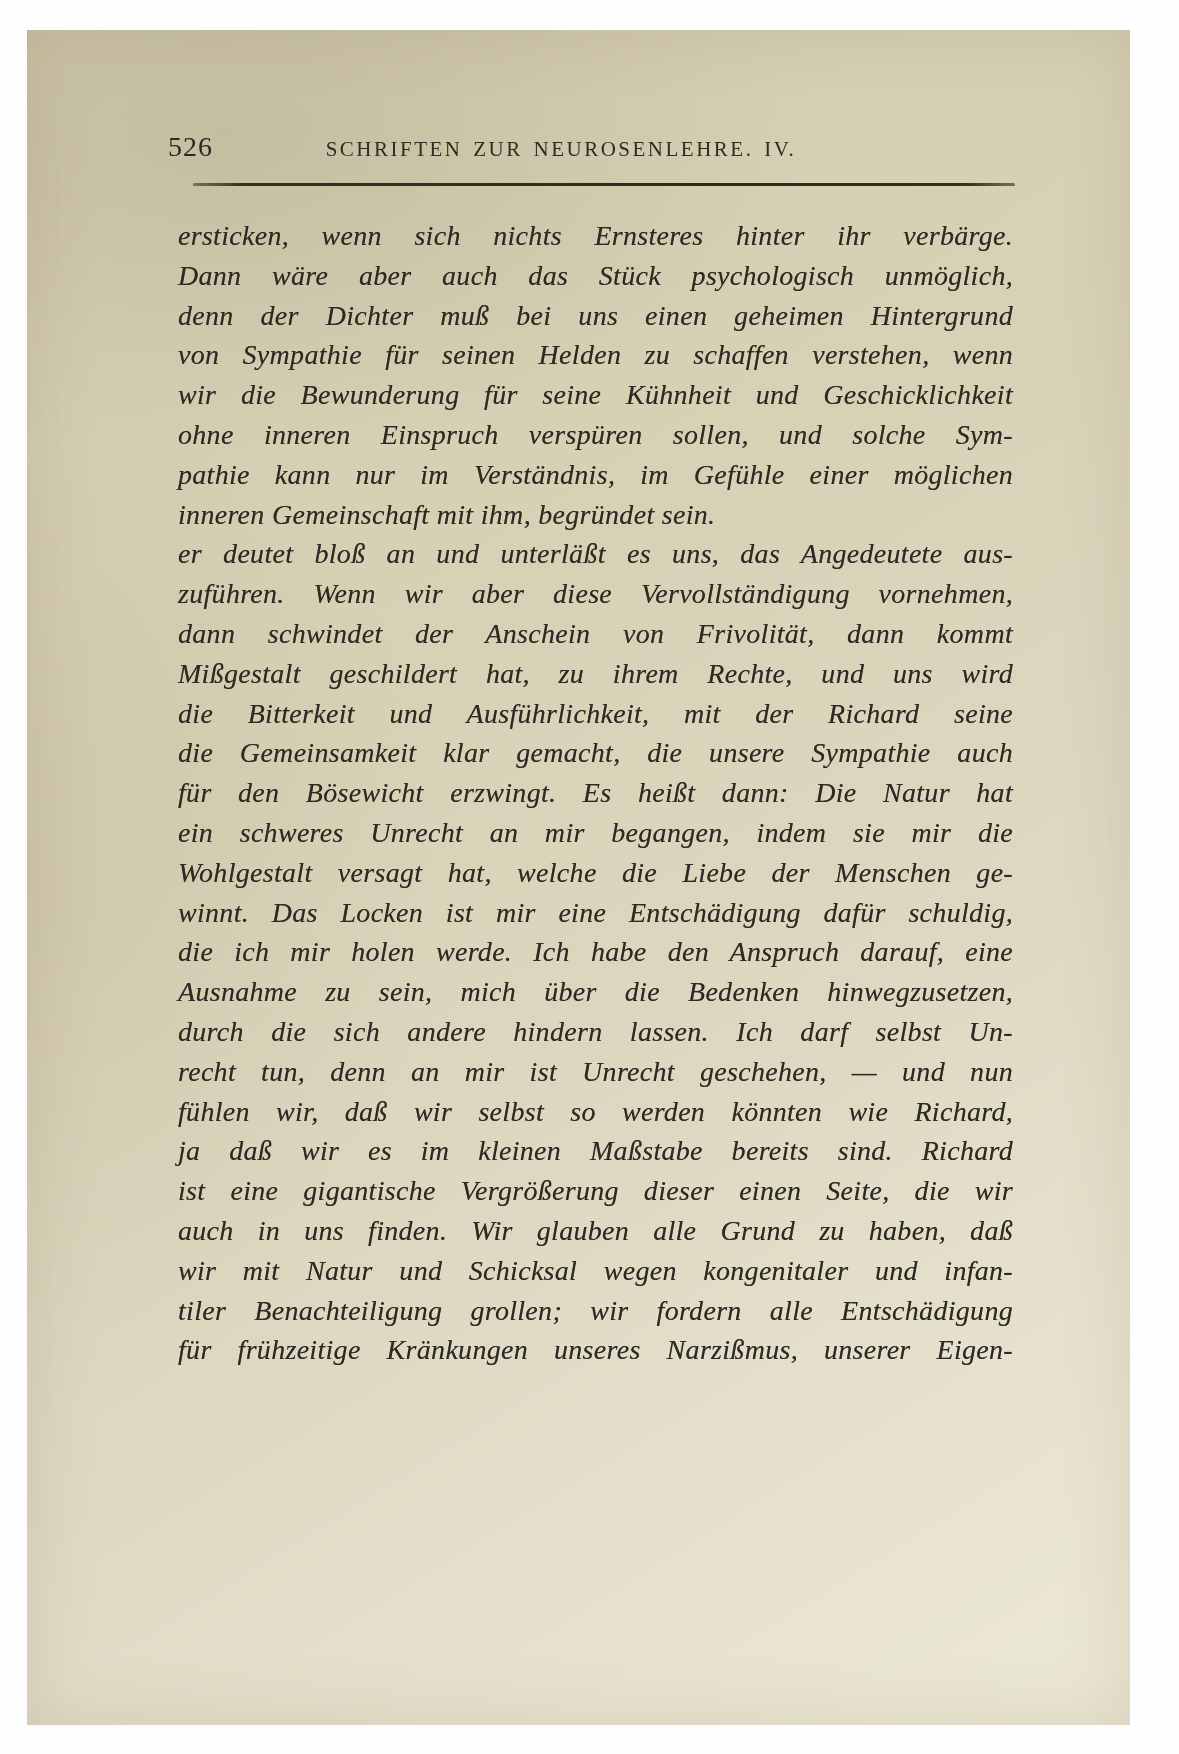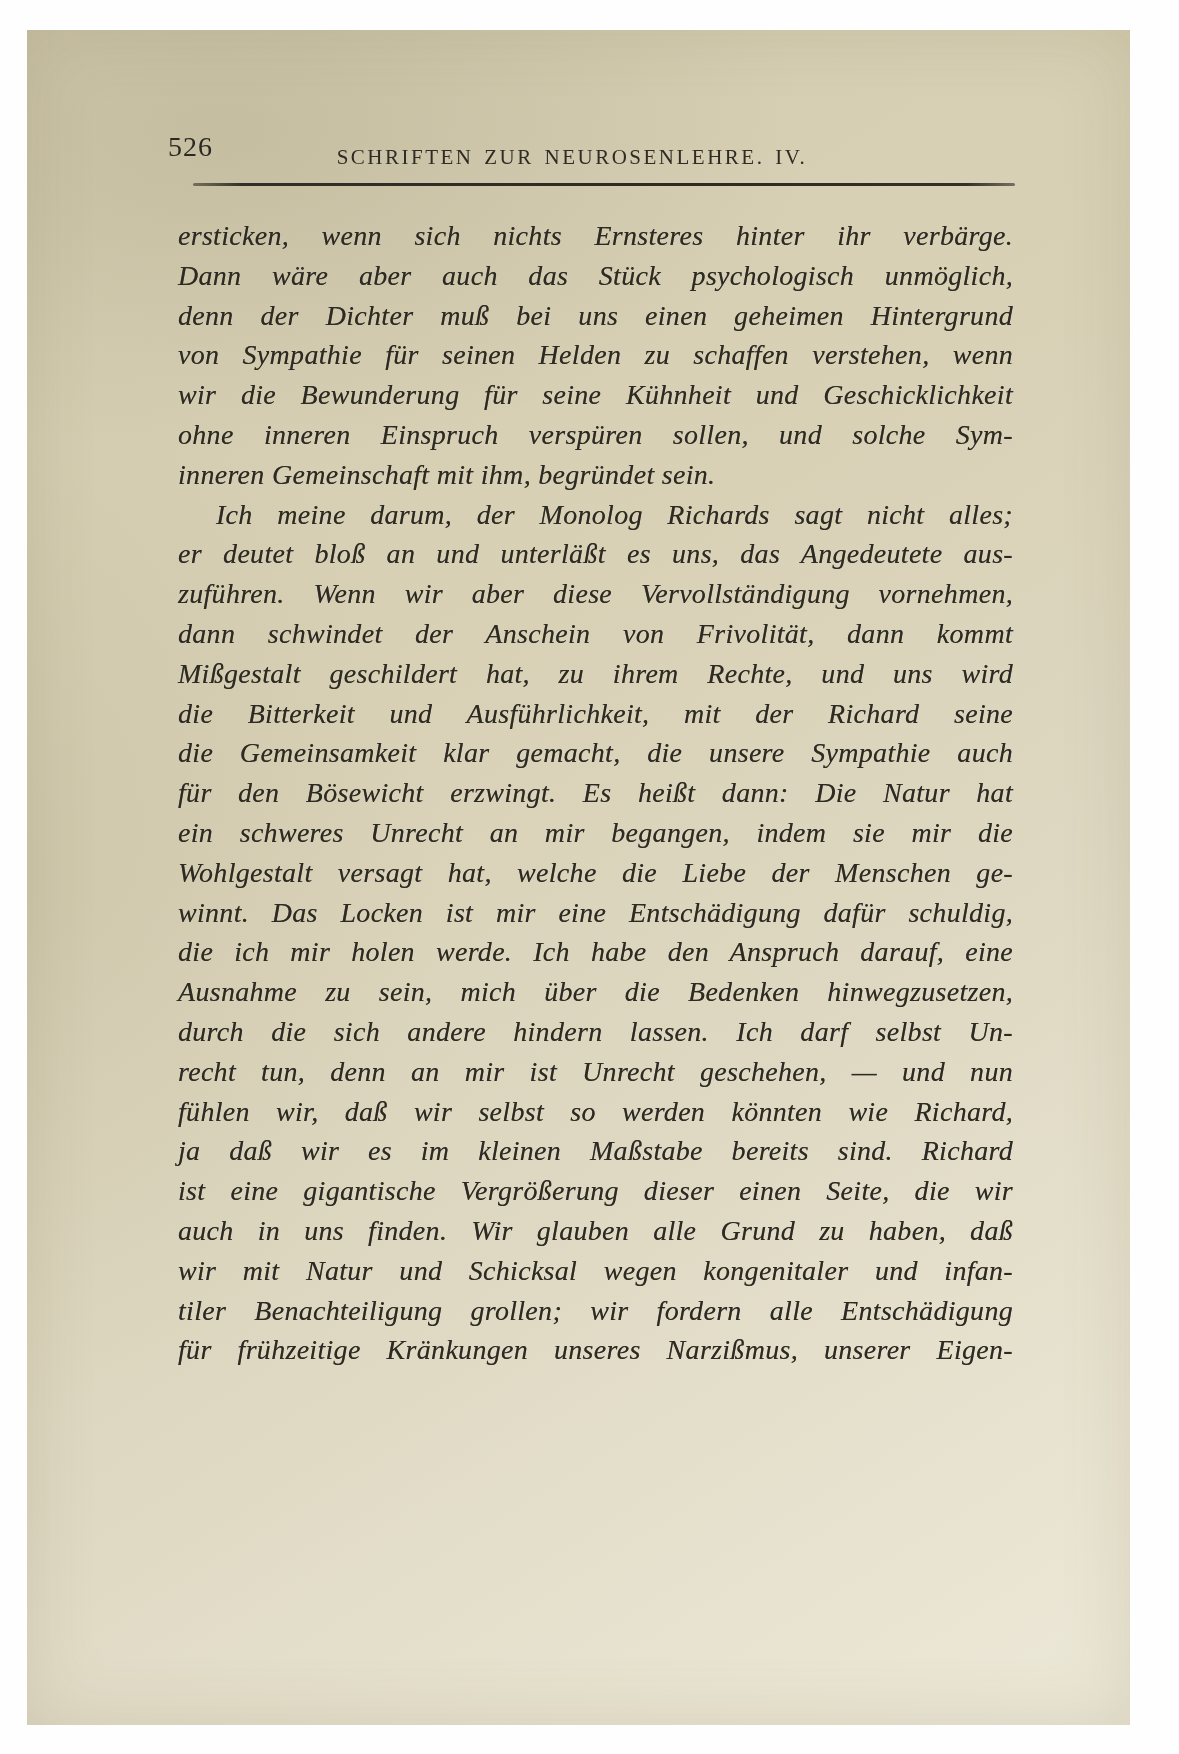--- a/index.html
+++ b/index.html
@@ -27,28 +27,27 @@
   
   .page-number {
     position: absolute;
     left: 141px; top: 101px;
     font-size: 28px;
     letter-spacing: 1px;
     color: #2b2921;
   }
   .running-title {
     position: absolute;
-    left: 136px; top: 107px;
+    left: 125px; top: 107px;
     width: 818px;
     text-align: center;
     font-size: 21px;
     letter-spacing: 2.5px;
     word-spacing: 3px;
     color: #2f2c24;
-    margin-top: 8px;
   }
   .header-rule {
     position: absolute;
     left: 166px; top: 153px;
     width: 822px; height: 3px;
     background: linear-gradient(90deg, rgba(50,46,36,0.55), #332f26 6%, #2e2a22 60%, #332f26 94%, rgba(50,46,36,0.6));
     border-radius: 2px;
   }
 
   
@@ -85,22 +84,22 @@
 
     <div class="header-rule"></div>
 
     <div class="body-text">
         <div class="line">ersticken, wenn sich nichts Ernsteres hinter ihr verbärge.</div>
         <div class="line">Dann wäre aber auch das Stück psychologisch unmöglich,</div>
         <div class="line">denn der Dichter muß bei uns einen geheimen Hintergrund</div>
         <div class="line">von Sympathie für seinen Helden zu schaffen verstehen, wenn</div>
         <div class="line">wir die Bewunderung für seine Kühnheit und Geschicklichkeit</div>
         <div class="line">ohne inneren Einspruch verspüren sollen, und solche Sym-</div>
+        <div class="line">pathie kann nur im Verständnis, im Gefühle einer möglichen</div>
         <div class="line last">inneren Gemeinschaft mit ihm, begründet sein.</div>
-        <div class="line indent">Ich meine darum, der Monolog Richards sagt nicht alles;</div>
         <div class="line">er deutet bloß an und unterläßt es uns, das Angedeutete aus-</div>
         <div class="line">zuführen. Wenn wir aber diese Vervollständigung vornehmen,</div>
         <div class="line">dann schwindet der Anschein von Frivolität, dann kommt</div>
         <div class="line">Mißgestalt geschildert hat, zu ihrem Rechte, und uns wird</div>
         <div class="line">die Bitterkeit und Ausführlichkeit, mit der Richard seine</div>
         <div class="line">die Gemeinsamkeit klar gemacht, die unsere Sympathie auch</div>
         <div class="line">für den Bösewicht erzwingt. Es heißt dann: Die Natur hat</div>
         <div class="line">ein schweres Unrecht an mir begangen, indem sie mir die</div>
         <div class="line">Wohlgestalt versagt hat, welche die Liebe der Menschen ge-</div>
         <div class="line">winnt. Das Locken ist mir eine Entschädigung dafür schuldig,</div>

